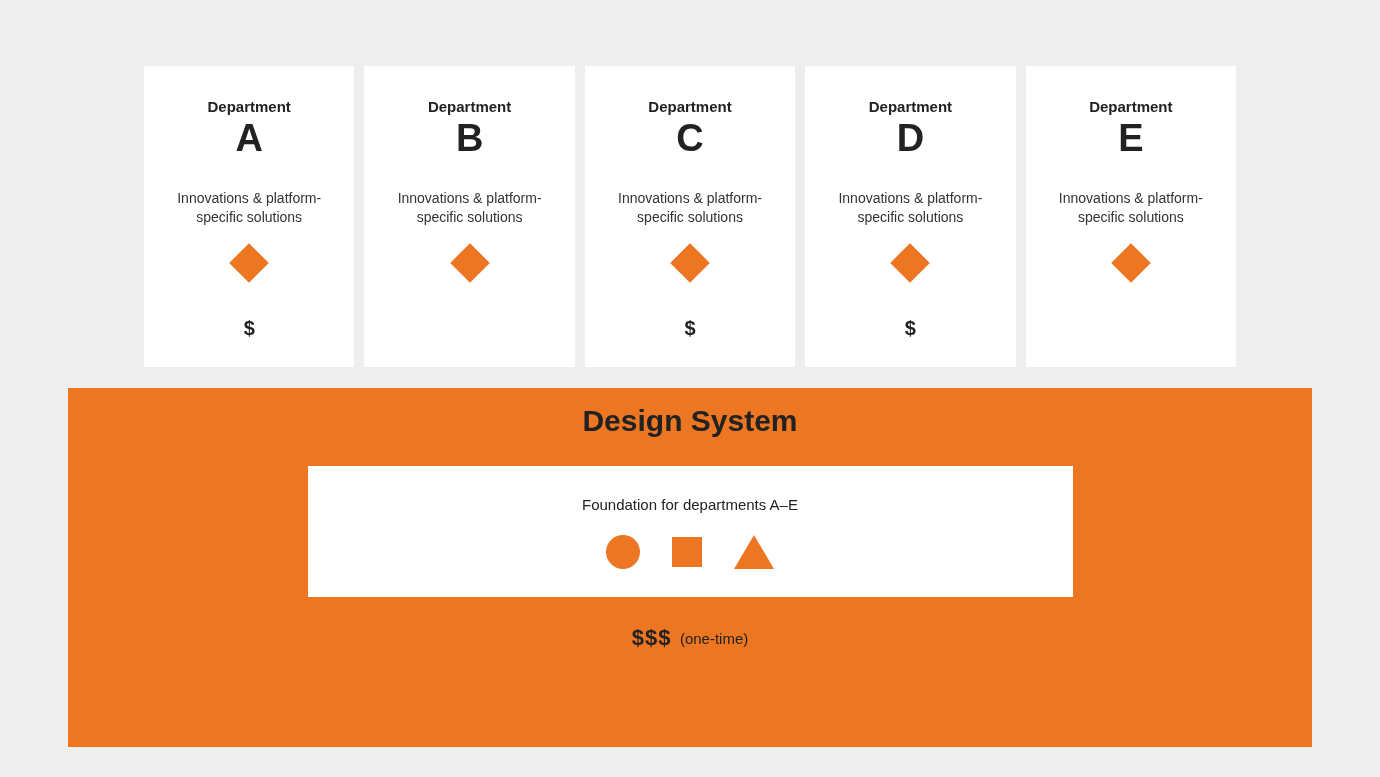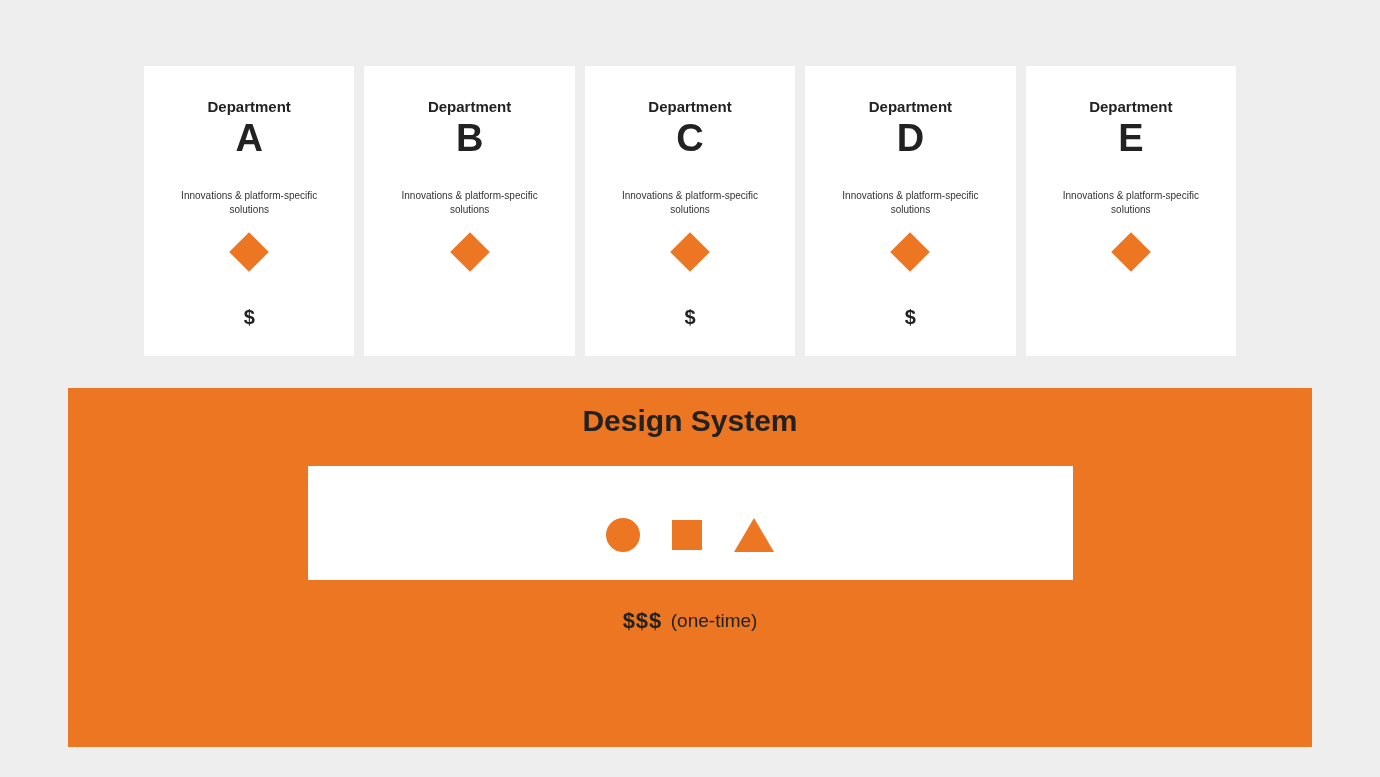--- a/index.html
+++ b/index.html
@@ -41,21 +41,21 @@
     color: #222;
   }
   .card .letter {
     font-size: 38px;
     font-weight: 700;
     line-height: 1;
     margin-top: 4px;
     color: #222;
   }
   .card .desc {
-    font-size: 10px;
+    font-size: 14px;
     color: #333;
     margin-top: 32px;
     line-height: 1.35;
   }
   .card .diamond {
     width: 28px;
     height: 28px;
     background: #ed7622;
     transform: rotate(45deg);
     margin-top: 22px;
@@ -122,21 +122,21 @@
     font-size: 16px;
     color: #222;
   }
   .ds-cost .big {
     font-size: 22px;
     font-weight: 700;
     letter-spacing: 1px;
     vertical-align: middle;
   }
   .ds-cost .note {
-    font-size: 19px;
+    font-size: 15px;
     vertical-align: middle;
     margin-left: 4px;
   }
 </style>
 </head>
 <body>
 
 <div class="canvas">
 
   <div class="cards">
@@ -179,20 +179,21 @@
       <div class="desc">Innovations &amp; platform-specific solutions</div>
       <div class="diamond"></div>
       <div class="cost"></div>
     </div>
 
   </div>
 
   <div class="ds-block">
     <div class="ds-title">Design System</div>
     <div class="ds-inner">
+      <div class="ds-sub">Foundation for departments A–E</div>
       <div class="shapes">
         <div class="circle"></div>
         <div class="square"></div>
         <div class="triangle"></div>
       </div>
     </div>
     <div class="ds-cost">
       <span class="big">$$$</span>
       <span class="note">(one-time)</span>
     </div>

